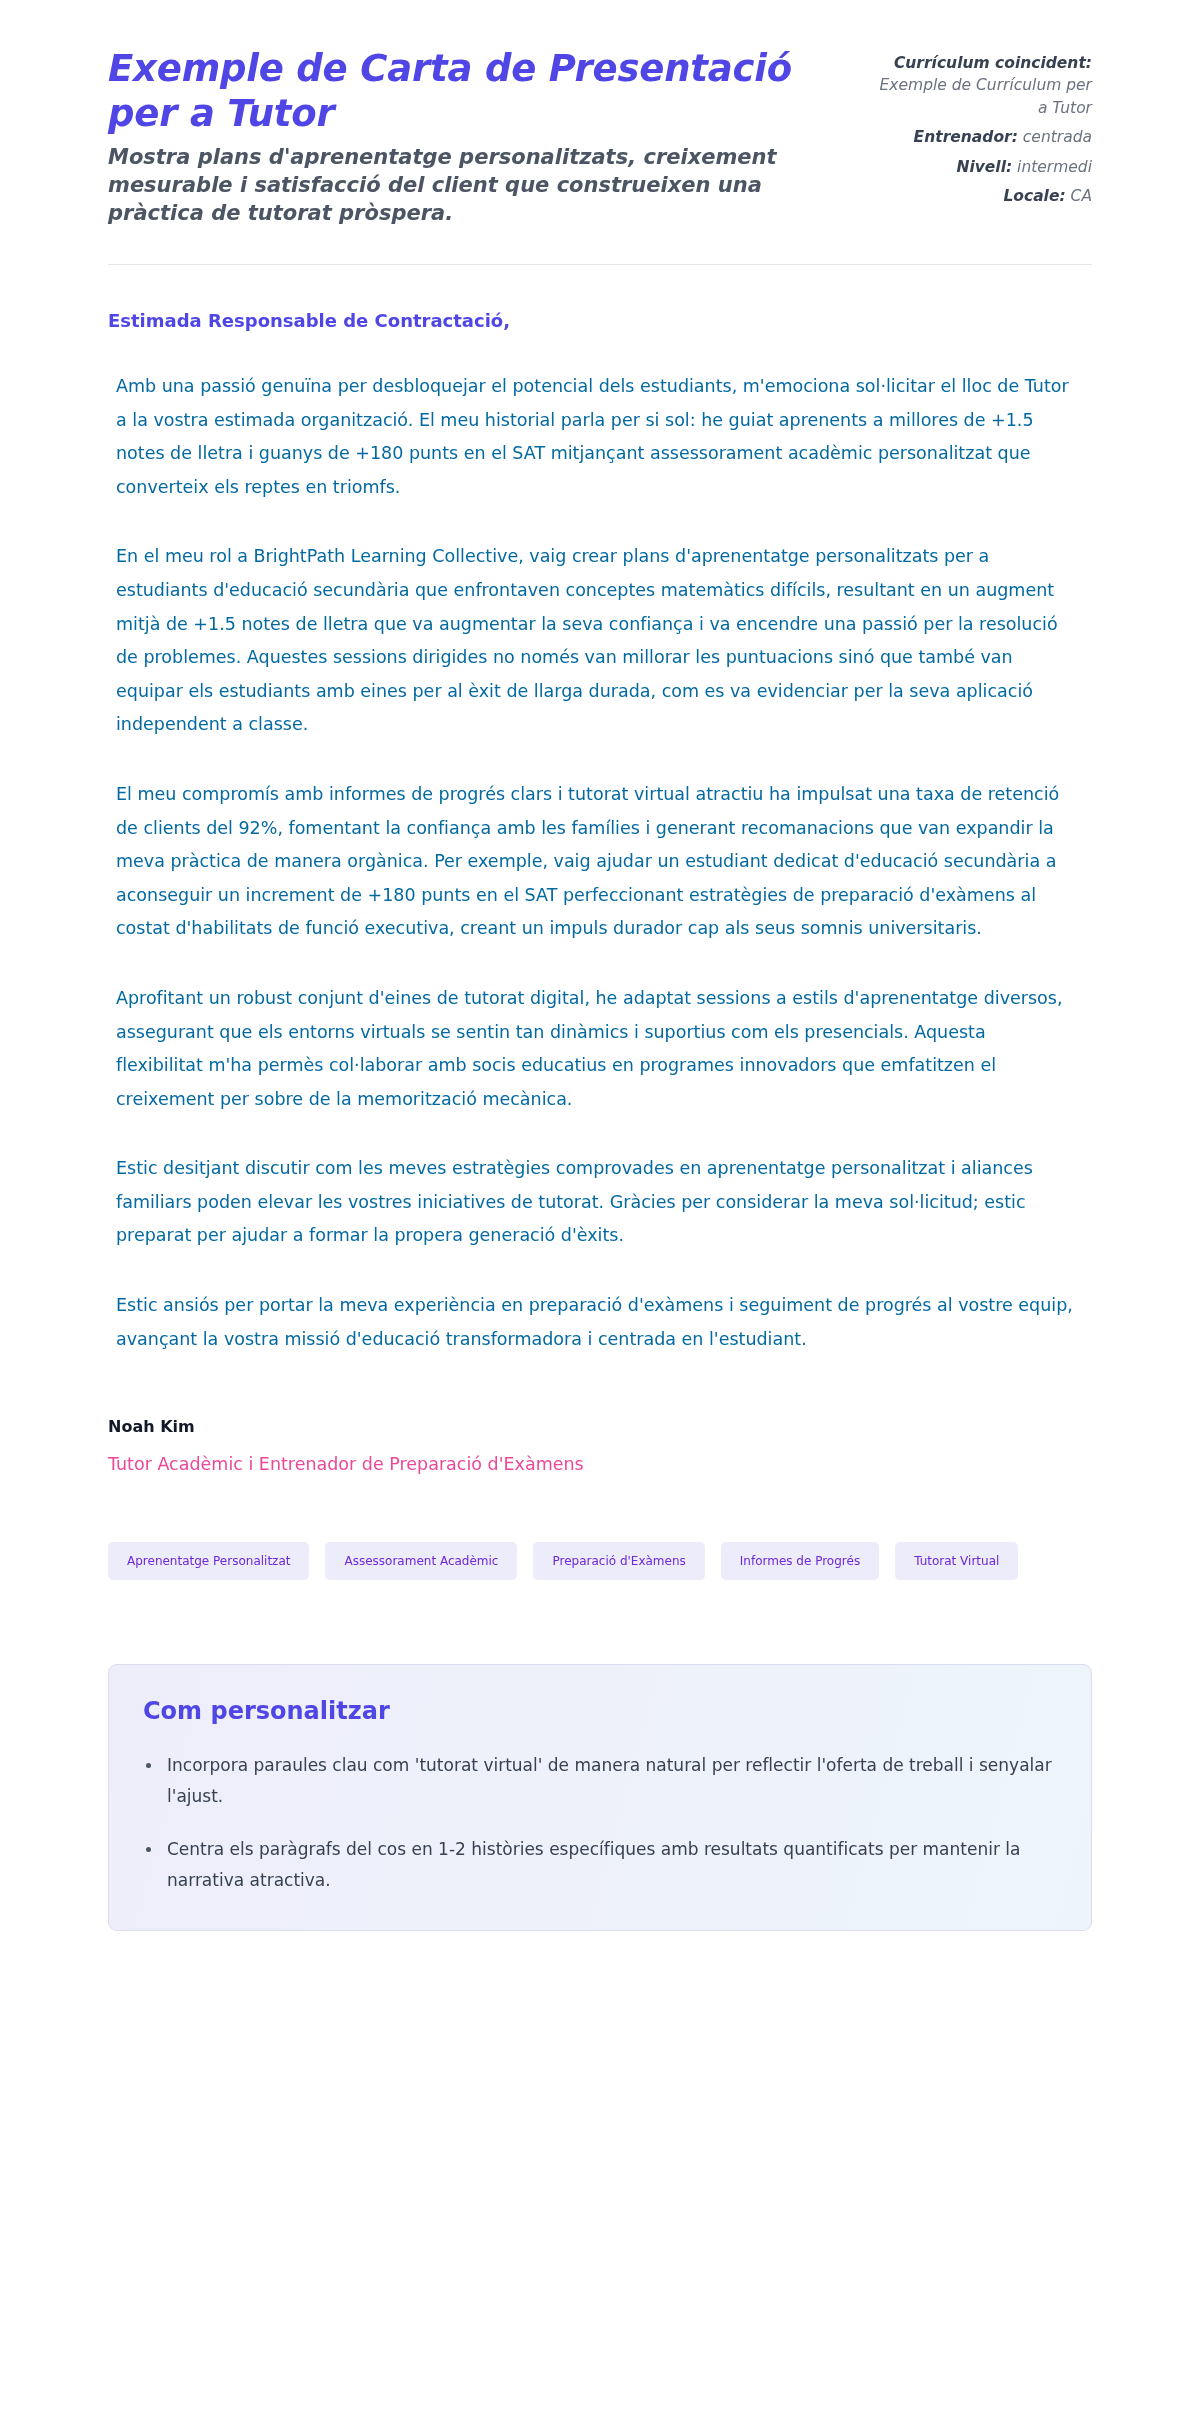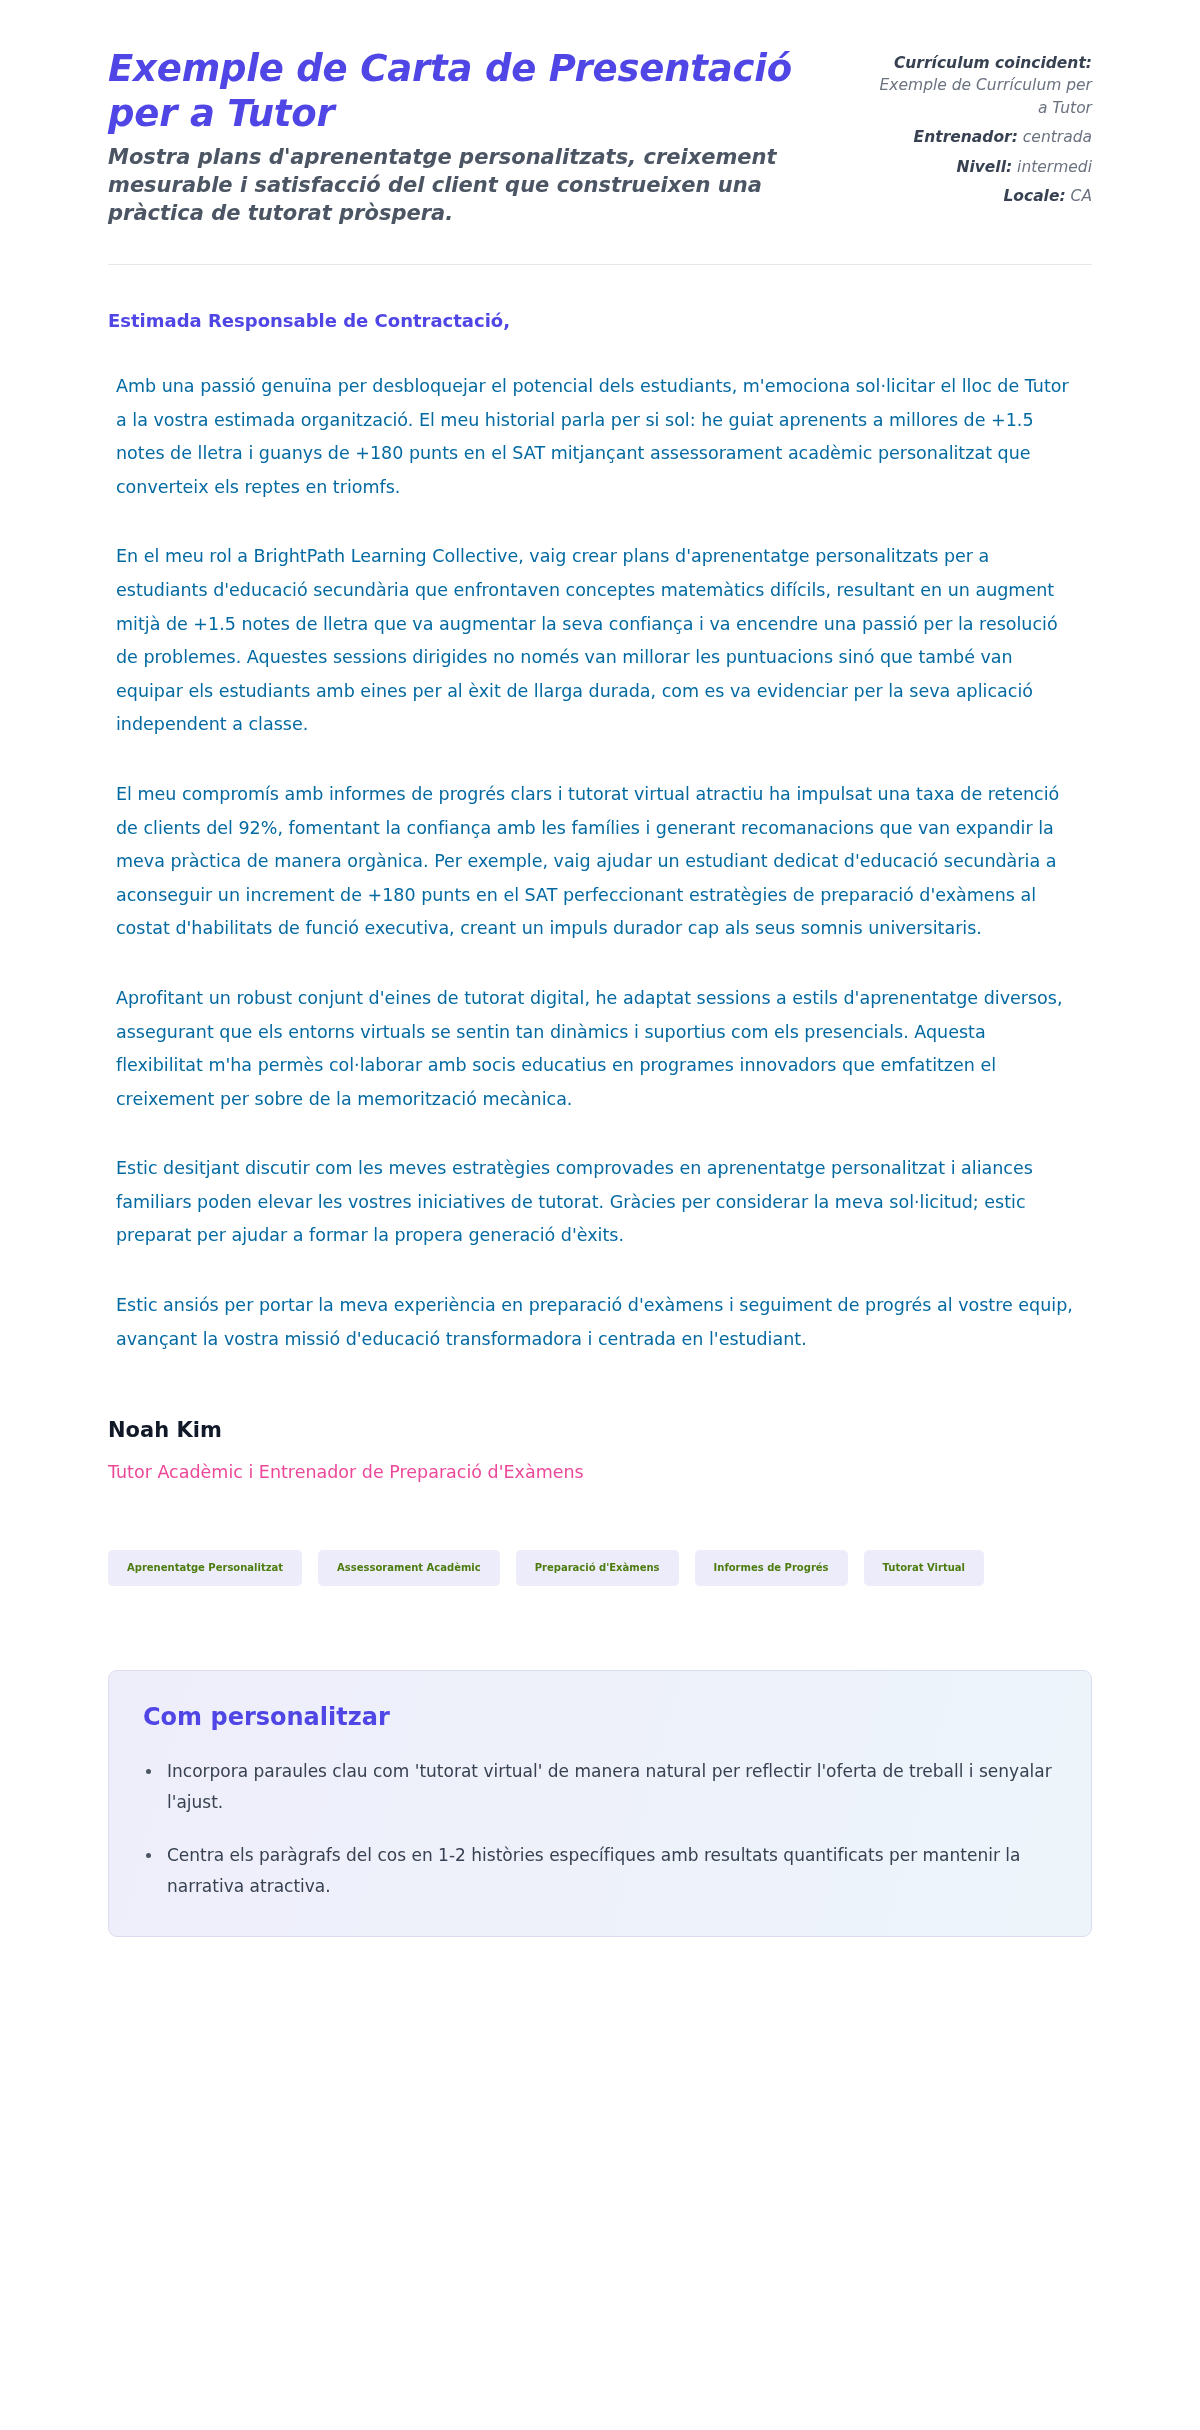--- a/index.html
+++ b/index.html
@@ -95,21 +95,21 @@
     color: #0369a1;
     max-width: 958px;
   }
 
   
   .signature {
     margin-top: 58px;
   }
   .sig-name {
     margin: 0;
-    font-size: 21px;
+    font-size: 16px;
     font-weight: 700;
     color: #111827;
     line-height: 1.6;
   }
   .sig-role {
     margin: 10px 0 0 0;
     font-size: 17.5px;
     color: #ec4899;
     line-height: 1.6;
   }
@@ -117,27 +117,26 @@
   
   .tags {
     display: flex;
     flex-wrap: wrap;
     gap: 16px;
     margin-top: 64px;
     max-width: 1000px;
   }
   .tag {
     background: #ececfb;
-    color: #4d7c0f;
-    font-size: 10px;
+    color: #6d28d9;
+    font-size: 12px;
     line-height: 1;
     padding: 13px 19px;
     border-radius: 5px;
     white-space: nowrap;
-    font-weight: bold;
   }
 
   
   .tips-panel {
     margin-top: 84px;
     margin-bottom: 90px;
     background: linear-gradient(105deg, #eeeefb 0%, #eef1fa 48%, #edf5fb 100%);
     border: 1px solid #dcdcf0;
     border-radius: 9px;
     padding: 30px 34px 34px 34px;

